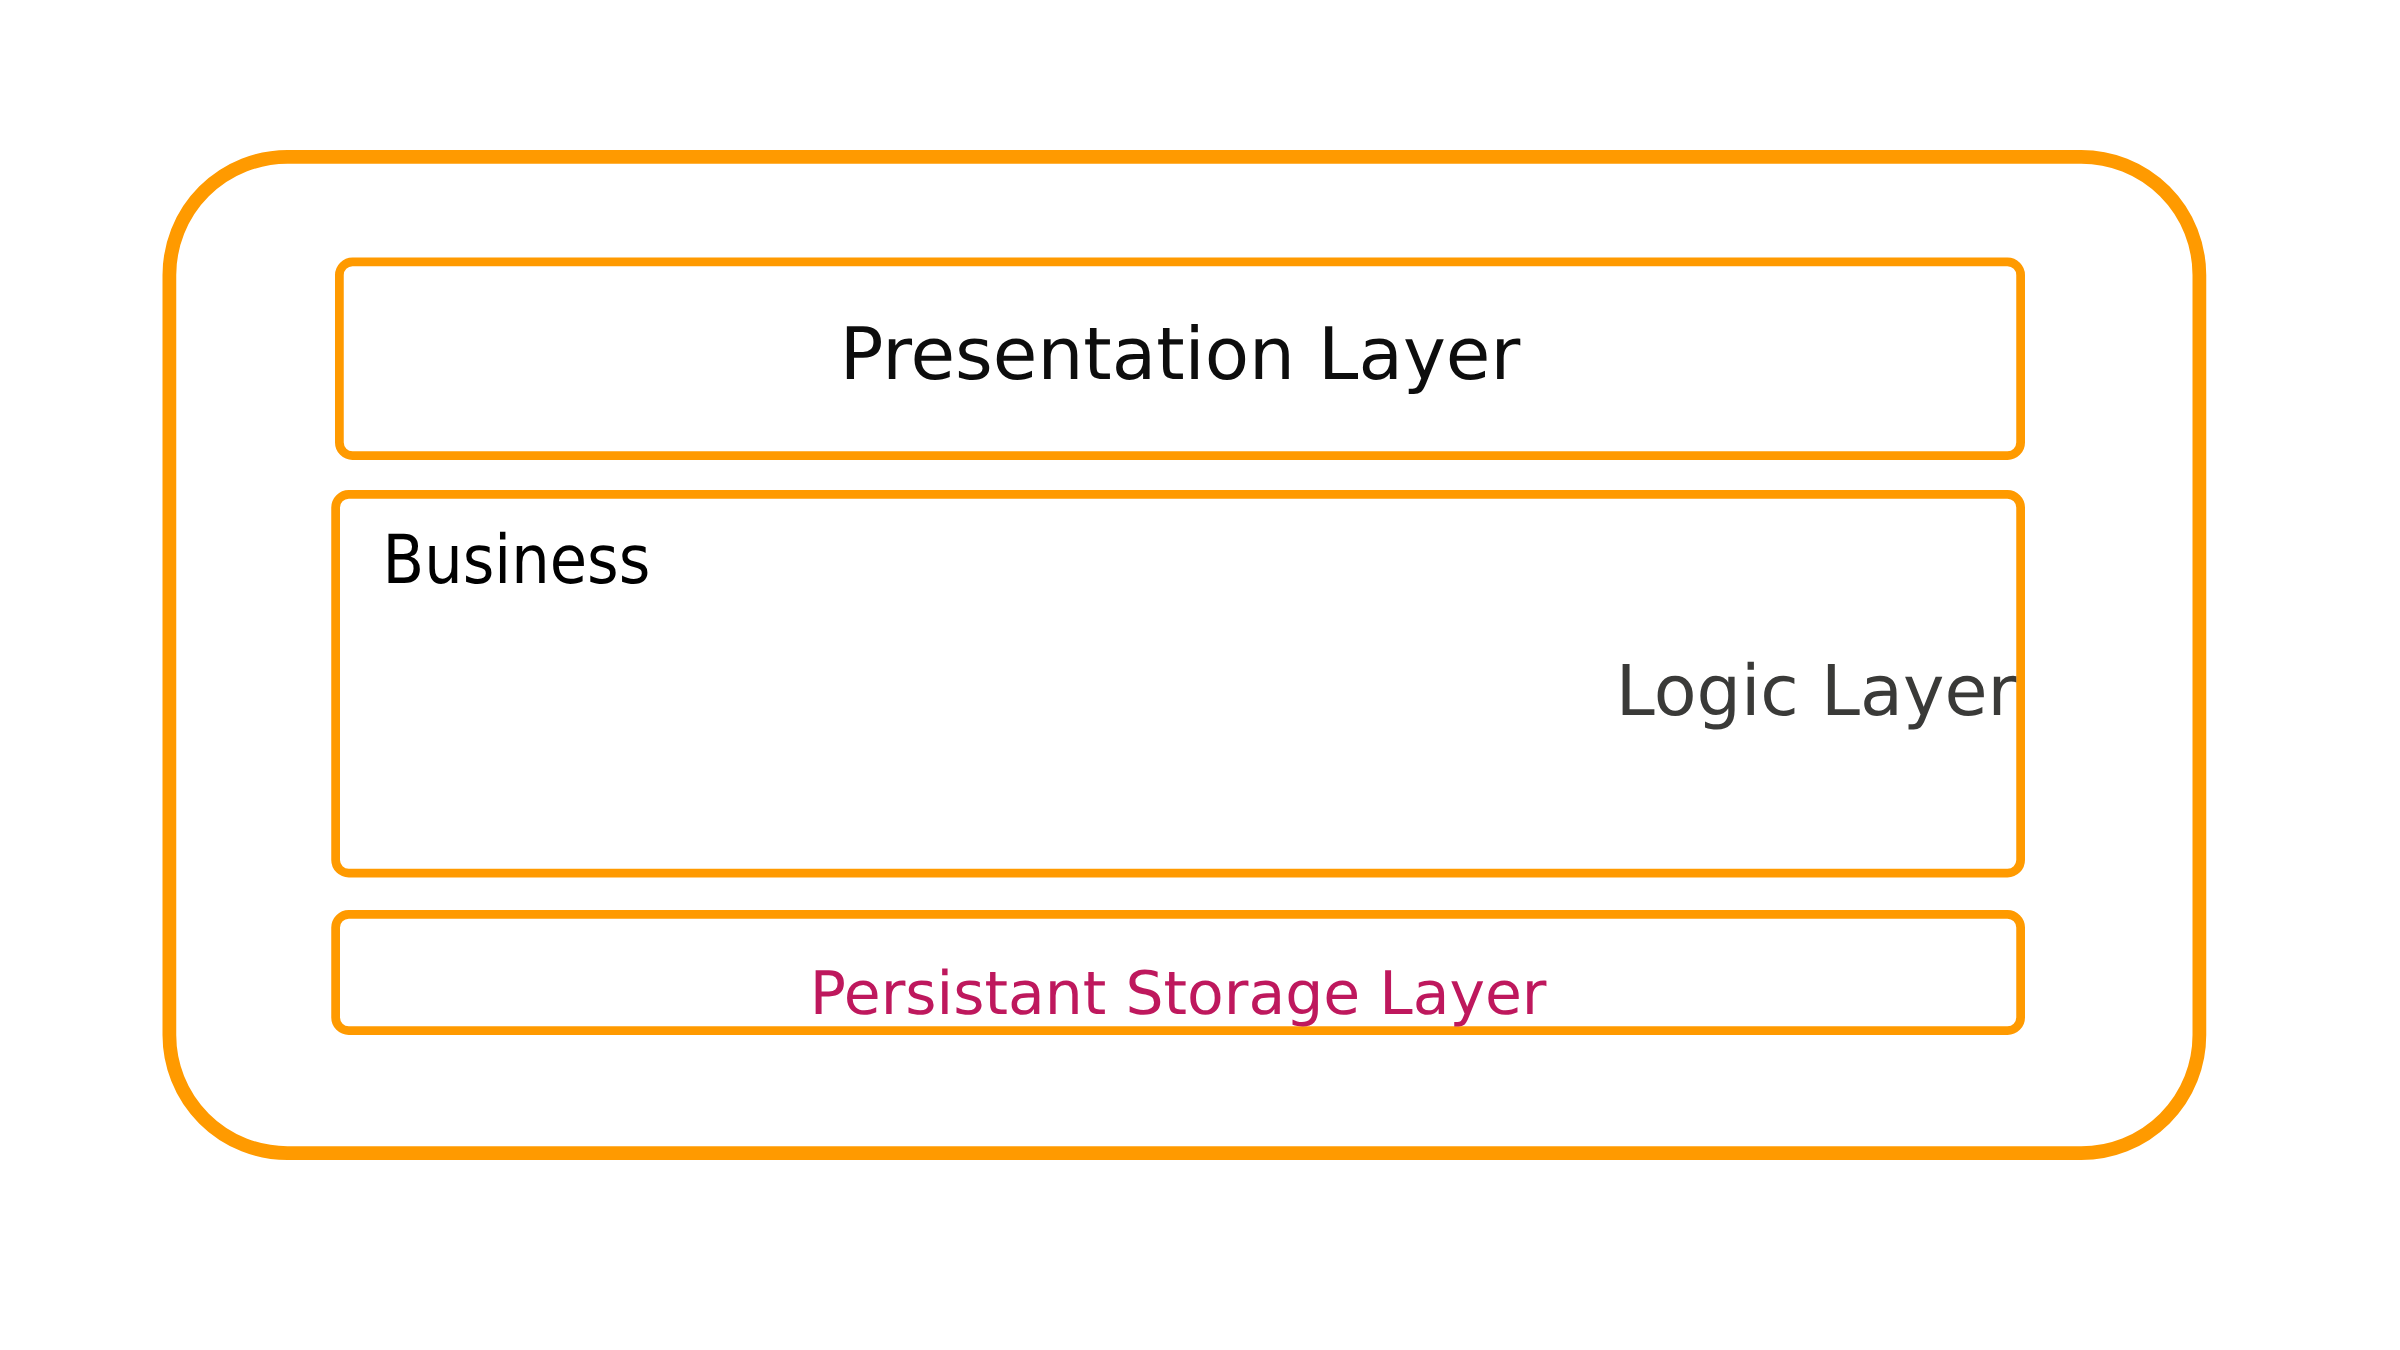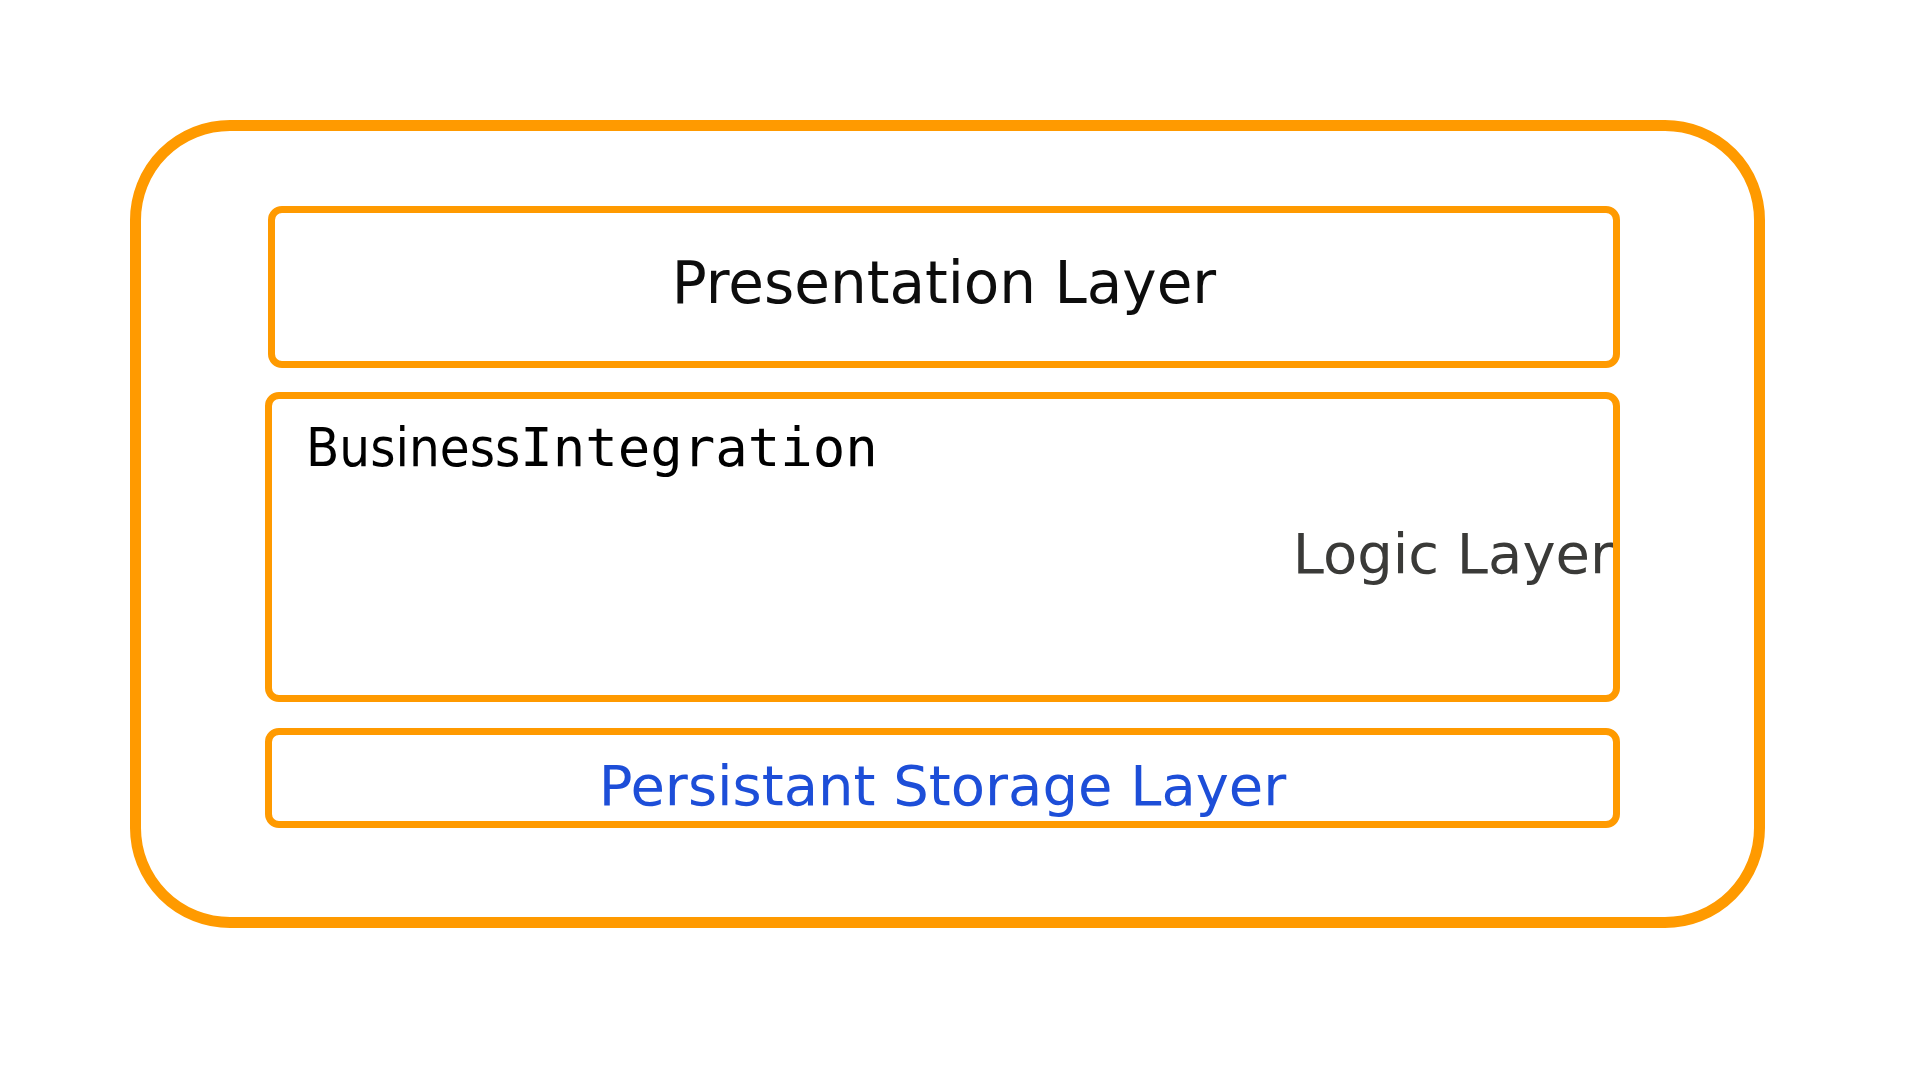--- a/index.html
+++ b/index.html
@@ -83,23 +83,23 @@
 
   #logic-label {
     top: 122px;
     font-size: 56px;
     color: #3a3a38;
     font-family: "DejaVu Sans", sans-serif;
     text-align: right;
   }
 
   #storage-label {
-    top: 18px;
-    font-size: 56px;
-    color: #1d4ed8;
+    top: 32px;
+    font-size: 48px;
+    color: #be185d;
     font-family: "DejaVu Sans", sans-serif;
   }
 
   
   #concern-row {
     position: absolute;
     left: 0;
     top: 22px;
     width: 100%;
     height: 76px;
@@ -143,21 +143,20 @@
   <div class="system-boundary"></div>
 
   <div class="layer-box" id="presentation-layer">
     <div class="centered-text" id="presentation-label">Presentation Layer</div>
   </div>
 
   <div class="layer-box" id="logic-layer">
 
     <div id="concern-row">
       <span class="concern" id="concern-business">Business</span>
-      <span class="concern" id="concern-integration">Integration</span>
     </div>
 
     <div class="centered-text" id="logic-label">Logic Layer</div>
   </div>
 
   <div class="layer-box" id="storage-layer">
     <div class="centered-text" id="storage-label">Persistant Storage Layer</div>
   </div>
 
 </div>

